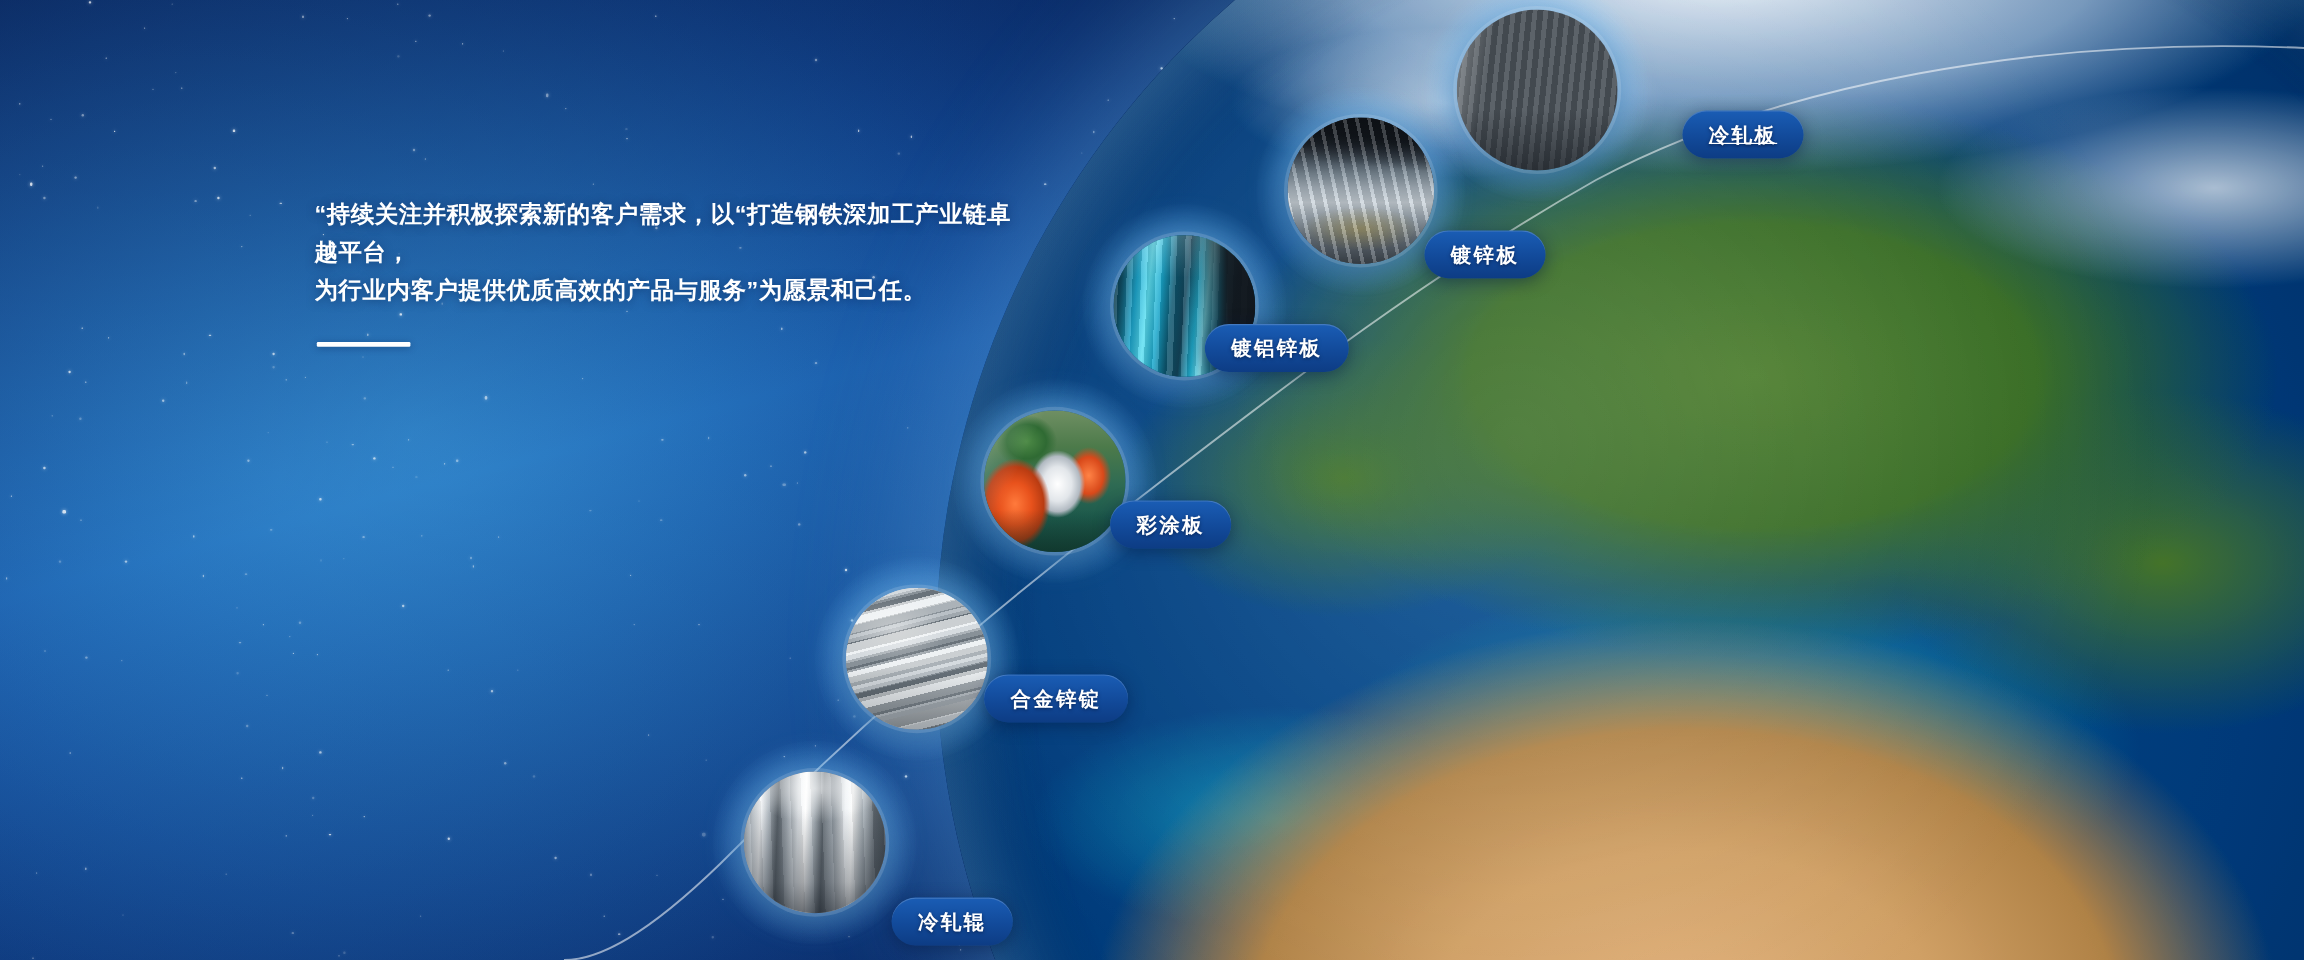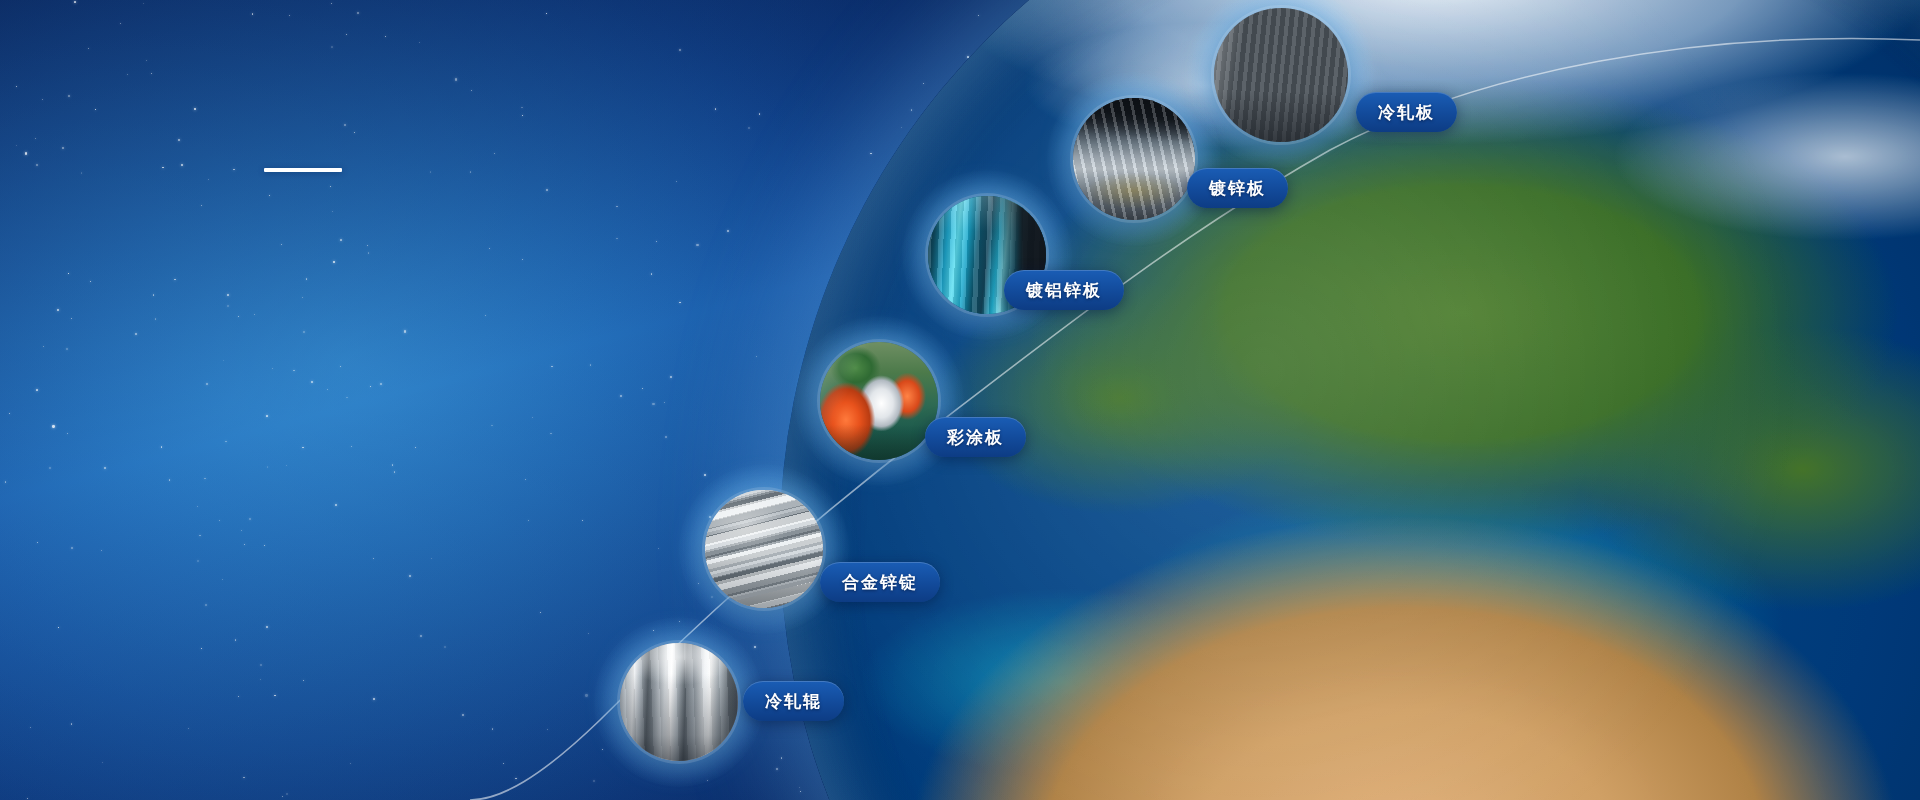--- a/index.html
+++ b/index.html
@@ -502,49 +502,53 @@
   </div>
 
   <svg class="arc" viewBox="0 0 1920 800" preserveAspectRatio="none">
     <path d="M 1920 40 C 1700 30, 1480 70, 1330 150
              C 1180 235, 1060 330, 930 430
              C 800 530, 700 620, 600 720
              C 540 778, 500 800, 470 800" fill="none" stroke="rgba(255,255,255,0.55)" stroke-width="1.6"></path>
   </svg>
 
   <div class="copy">
+    <div class="subtitle">
+      <div>“持续关注并积极探索新的客户需求，以“打造钢铁深加工产业链卓越平台，</div>
+      <div>为行业内客户提供优质高效的产品与服务”为愿景和己任。</div>
+    </div>
     <div class="divider"></div>
   </div>
 
   <div id="nodes">
       <div class="thumb-glow" style="left: 1188px; top: -18px; width: 186px; height: 186px;"></div>
       <div class="thumb" style="left: 1214px; top: 8px; width: 134px; height: 134px;">
         <div class="art art-coil"></div>
       </div>
-      <div class="pill" style="left: 1356px; top: 92px;">冷轧板</div>
+      <div class="pill" style="left: 1402px; top: 92px; text-decoration: underline;">冷轧板</div>
       <div class="thumb-glow" style="left: 1047px; top: 72px; width: 174px; height: 174px;"></div>
       <div class="thumb" style="left: 1073px; top: 98px; width: 122px; height: 122px;">
         <div class="art art-warehouse"></div>
       </div>
-      <div class="pill" style="left: 1187px; top: 168px;">镀锌板</div>
+      <div class="pill" style="left: 1187px; top: 192px;">镀锌板</div>
       <div class="thumb-glow" style="left: 902px; top: 170px; width: 170px; height: 170px;"></div>
       <div class="thumb" style="left: 928px; top: 196px; width: 118px; height: 118px;">
         <div class="art art-aluzinc"></div>
       </div>
       <div class="pill" style="left: 1004px; top: 270px;">镀铝锌板</div>
       <div class="thumb-glow" style="left: 794px; top: 316px; width: 170px; height: 170px;"></div>
       <div class="thumb" style="left: 820px; top: 342px; width: 118px; height: 118px;">
         <div class="art art-colorcoat"></div>
       </div>
       <div class="pill" style="left: 925px; top: 417px;">彩涂板</div>
       <div class="thumb-glow" style="left: 679px; top: 464px; width: 170px; height: 170px;"></div>
       <div class="thumb" style="left: 705px; top: 490px; width: 118px; height: 118px;">
         <div class="art art-ingot"></div>
       </div>
       <div class="pill" style="left: 820px; top: 562px;">合金锌锭</div>
       <div class="thumb-glow" style="left: 594px; top: 617px; width: 170px; height: 170px;"></div>
       <div class="thumb" style="left: 620px; top: 643px; width: 118px; height: 118px;">
         <div class="art art-roll"></div>
       </div>
-      <div class="pill" style="left: 743px; top: 681px;">冷轧辊</div>
+      <div class="pill" style="left: 743px; top: 748px;">冷轧辊</div>
     </div>
 
 </div>
 
 </body></html>

